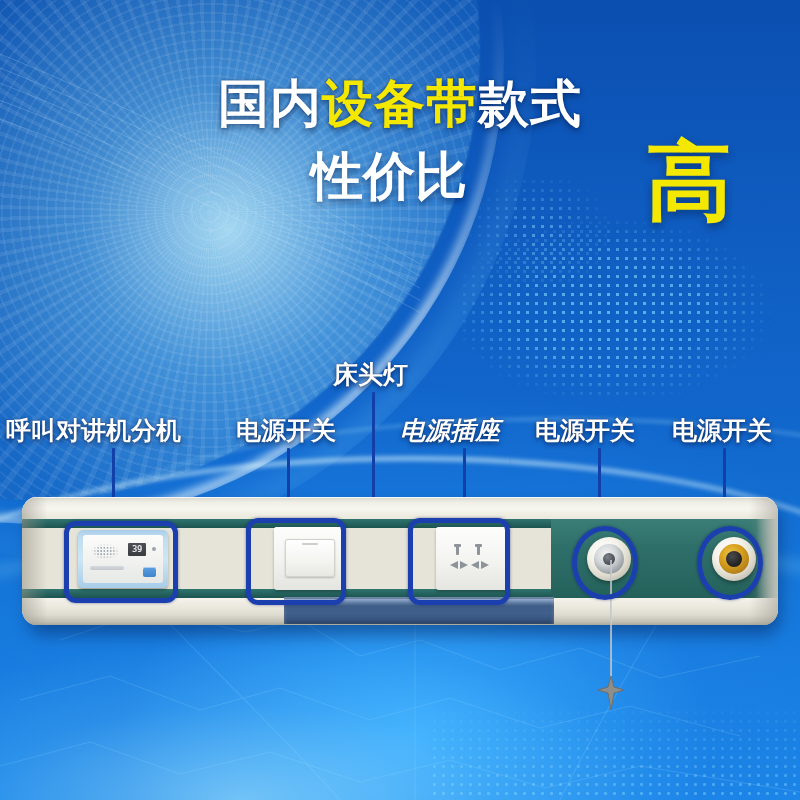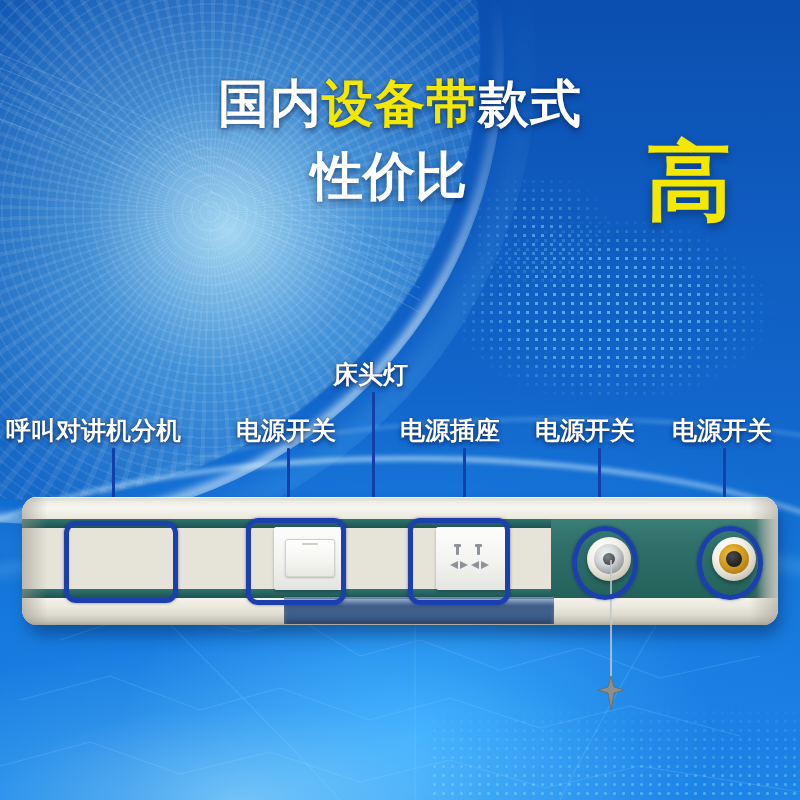--- a/index.html
+++ b/index.html
@@ -368,21 +368,21 @@
 
     <div class="callout-label" style="left:6px;top:418px;">呼叫对讲机分机</div>
     <div class="leader" style="left:112px;top:448px;height:72px;"></div>
 
     <div class="callout-label" style="left:236px;top:418px;">电源开关</div>
     <div class="leader" style="left:287px;top:448px;height:78px;"></div>
 
     <div class="callout-label" style="left:333px;top:362px;">床头灯</div>
     <div class="leader" style="left:372px;top:392px;height:208px;"></div>
 
-    <div class="callout-label" style="left:400px;top:418px;">电源插座</div>
+    <div class="callout-label" style="left:400px;top:418px;font-style:italic;">电源插座</div>
     <div class="leader" style="left:463px;top:448px;height:78px;"></div>
 
     <div class="callout-label" style="left:535px;top:418px;">电源开关</div>
     <div class="leader" style="left:598px;top:448px;height:84px;"></div>
 
     <div class="callout-label" style="left:672px;top:418px;">电源开关</div>
     <div class="leader" style="left:723px;top:448px;height:84px;"></div>
   </div>
 
   <div class="panel-wrap">
@@ -390,20 +390,29 @@
 
     <div class="panel">
       <div class="band band-top"></div>
       <div class="band band-bot"></div>
       <div class="teal-block"></div>
       <div class="front-face"></div>
       <div class="lamp"></div>
       <div class="panel-endL"></div>
       <div class="panel-endR"></div>
 
+      <div class="intercom">
+        <div class="intercom-face">
+          <div class="grille"></div>
+          <div class="lcd">39</div>
+          <div class="ic-dot"></div>
+          <div class="ic-slot"></div>
+          <div class="ic-btn"></div>
+        </div>
+      </div>
 
       <div class="switch">
         <div class="switch-rocker"></div>
       </div>
 
       <div class="socket">
         <div class="sock-holes">
           <div class="pin-v" style="left:7px;top:2px;"></div>
           <div class="pin-cap" style="left:5px;top:0px;"></div>
           <div class="pin-v" style="left:28px;top:2px;"></div>

